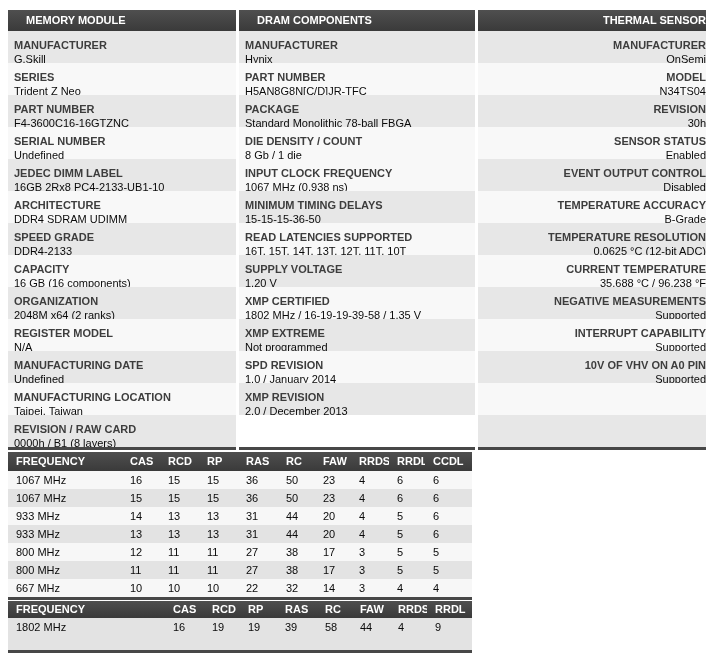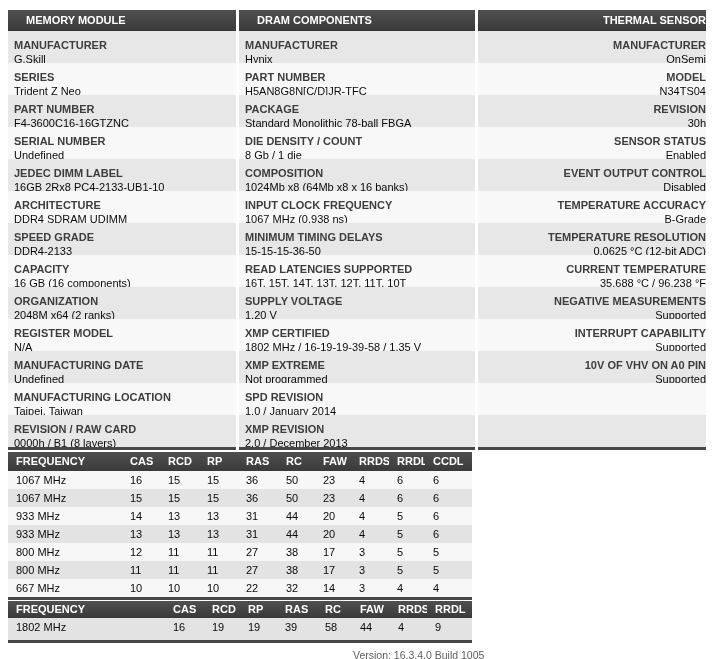--- a/index.html
+++ b/index.html
@@ -64,21 +64,21 @@
   .tcell{
     font-size:11px; padding-left:8px; white-space:nowrap; overflow:hidden;
   }
   .th{
     background:linear-gradient(var(--header-bg-top), var(--header-bg-bottom));
     color:var(--header-text); font-weight:bold;
     height:19px; line-height:19px;
   }
   .table-1 .th{ height:17px; line-height:17px; }
   .td{ height:18px; line-height:18px; color:var(--value-color); }
-  .table-1 .td{ height:22px; line-height:19px; }
+  .table-1 .td{ height:32px; line-height:19px; }
   .table-0 .r0{ background:var(--table-stripe-light); }
   .table-0 .r1{ background:var(--table-stripe-gray); }
   .table-1 .r0{ background:var(--table-stripe-gray); }
 
   
   .version{
     font-size:10.5px; color:var(--version-color);
     padding:6px 0 0 345px; white-space:nowrap;
   }
 </style>
@@ -152,24 +152,20 @@
           <div class="row-label">PART NUMBER</div>
           <div class="row-value">H5AN8G8N[C/D]JR-TFC</div>
         </div>
         <div class="panel-row stripe-gray">
           <div class="row-label">PACKAGE</div>
           <div class="row-value">Standard Monolithic 78-ball FBGA</div>
         </div>
         <div class="panel-row stripe-light">
           <div class="row-label">DIE DENSITY / COUNT</div>
           <div class="row-value">8 Gb / 1 die</div>
-        </div>
-        <div class="panel-row stripe-gray">
-          <div class="row-label">COMPOSITION</div>
-          <div class="row-value">1024Mb x8 (64Mb x8 x 16 banks)</div>
         </div>
         <div class="panel-row stripe-light">
           <div class="row-label">INPUT CLOCK FREQUENCY</div>
           <div class="row-value">1067 MHz (0,938 ns)</div>
         </div>
         <div class="panel-row stripe-gray">
           <div class="row-label">MINIMUM TIMING DELAYS</div>
           <div class="row-value">15-15-15-36-50</div>
         </div>
         <div class="panel-row stripe-light">

